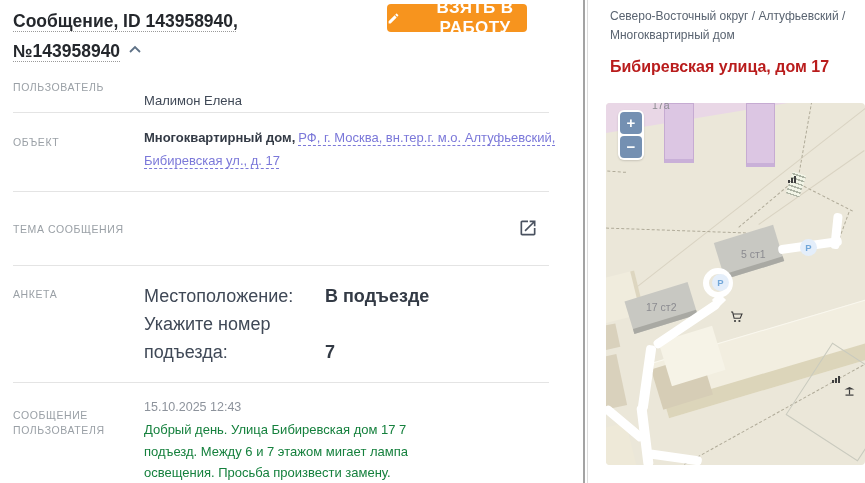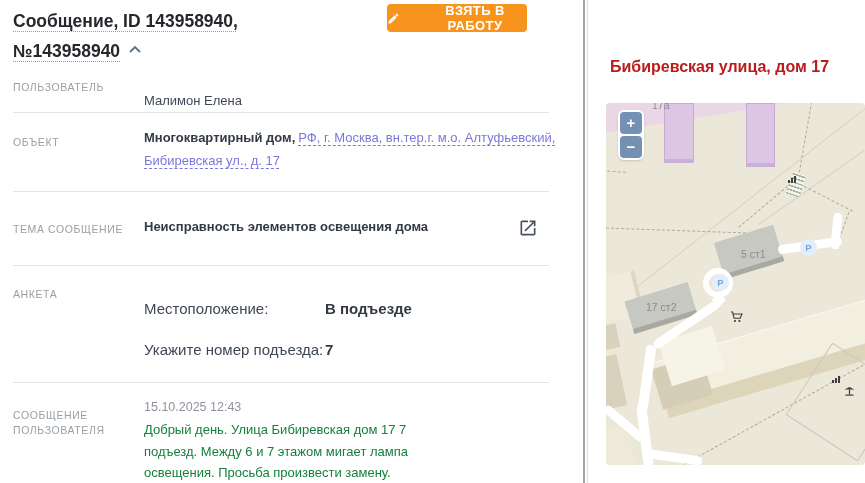--- a/index.html
+++ b/index.html
@@ -5,34 +5,34 @@
   * { margin:0; padding:0; box-sizing:border-box; }
   body { font-family:"Liberation Sans","DejaVu Sans",sans-serif; background:#fff; }
   .page { position:relative; width:865px; height:483px; background:#fff; overflow:hidden; }
 
   
   .title-block { position:absolute; left:13px; top:6px; width:310px; font-size:17.5px; line-height:30px; font-weight:700; color:#24272c; }
   .title-text { text-decoration:underline dotted; text-decoration-color:#9a9a9a; text-decoration-thickness:1px; text-underline-offset:4px; cursor:pointer; }
   .chev { display:inline-block; vertical-align:-1px; margin-left:7px; cursor:pointer; }
 
   .take-btn { position:absolute; left:387px; top:4px; width:140px; height:28px; background:#F7941E; border:none; border-radius:4px;
-              color:#fff; font-weight:bold; font-size:13px; letter-spacing:.4px; display:flex; align-items:center; justify-content:center; gap:23px; cursor:pointer; font-family:inherit; }
+              color:#fff; font-weight:bold; font-size:17px; letter-spacing:.4px; display:flex; align-items:center; justify-content:center; gap:23px; cursor:pointer; font-family:inherit; }
 
   .lbl { position:absolute; left:13px; width:122px; font-size:10.5px; letter-spacing:.6px; color:#9aa0a6; line-height:15px; }
   .val { position:absolute; left:144px; font-size:13px; color:#3f4856; }
   .divider { position:absolute; left:13px; width:536px; height:1px; background:#e4e4e4; }
 
   .obj-val { width:412px; line-height:23px; }
   .obj-type { font-weight:bold; color:#333a45; }
   .obj-link { color:#7B78D9; text-decoration:underline dashed; text-decoration-thickness:1px; text-underline-offset:3px; cursor:pointer; margin-left:3px; }
   .bold-val { font-weight:bold; color:#333a45; }
   .ext-icon { position:absolute; left:518px; top:218px; width:20px; height:20px; cursor:pointer; }
 
   .survey-block { position:absolute; left:144px; top:282px; }
-  .survey-row { line-height:28px; font-size:15px; color:#3f4856;margin-top:13px; }
+  .survey-row { line-height:28px; font-size:18px; color:#3f4856; }
   .survey-q { display:inline-block; width:181px; }
   .survey-a { font-weight:bold; color:#333a45; }
 
   .msg-date { position:absolute; left:144px; top:400px; font-size:12.5px; color:#8d939c; }
   .msg-text { position:absolute; left:144px; top:419px; width:298px; font-size:13px; line-height:21.5px; color:#15803d; }
 
   .scrollbar  { position:absolute; left:583px; top:0; width:2px; height:483px; background:#a3a3a3; }
   .v-divider  { position:absolute; left:587px; top:0; width:1px; height:483px; background:#dcdcdc; }
 
   
@@ -84,22 +84,21 @@
 
   <div class="divider" style="top:112px"></div>
 
   <div class="lbl" style="top:135px">ОБЪЕКТ</div>
   <div class="val obj-val" style="top:126px">
     <span class="obj-type">Многоквартирный дом,</span><a class="obj-link">РФ, г. Москва, вн.тер.г. м.о. Алтуфьевский, Бибиревская ул., д. 17</a>
   </div>
 
   <div class="divider" style="top:191px"></div>
 
-  <div class="lbl" style="top:222px">ТЕМА СООБЩЕНИЕ</div>
-  <div class="val bold-val" style="top:219px">Неисправность элементов освещения дома</div>
+  <div class="lbl" style="top:222px">ТЕМА СООБЩЕНИЯ</div>
   <span class="ext-icon"><svg width="20" height="20" viewBox="0 0 24 24">
         <path fill="#4a5260" d="M19 19H5V5h7V3H5c-1.11 0-2 .9-2 2v14c0 1.1.89 2 2 2h14c1.1 0 2-.9 2-2v-7h-2v7zM14 3v2h3.59l-9.83 9.83 1.41 1.41L19 6.41V10h2V3h-7z"></path>
       </svg></span>
 
   <div class="divider" style="top:265px"></div>
 
   <div class="lbl" style="top:287px">АНКЕТА</div>
   <div class="survey-block">
     <div class="survey-row">
       <span class="survey-q">Местоположение:</span><span class="survey-a">В подъезде</span>
@@ -111,20 +110,21 @@
 
   <div class="divider" style="top:382px"></div>
 
   <div class="lbl" style="top:408px">СООБЩЕНИЕ ПОЛЬЗОВАТЕЛЯ</div>
   <div class="msg-date">15.10.2025 12:43</div>
   <div class="msg-text">Добрый день. Улица Бибиревская дом 17 7 подъезд. Между 6 и 7 этажом мигает лампа освещения. Просьба произвести замену.</div>
 
   <div class="scrollbar"></div>
   <div class="v-divider"></div>
 
+  <div class="breadcrumb">Северо-Восточный округ / Алтуфьевский / Многоквартирный дом</div>
   <div class="map-title">Бибиревская улица, дом 17</div>
 
   <div class="map">
 
     <div class="pink-zone"></div>
     <div class="pbld" style="left:58px; top:0; width:30px; height:60px;"></div>
     <div class="pbld" style="left:140px; top:0; width:29px; height:64px;"></div>
     <div class="map-lbl" style="left:46px; top:-4px;">17а</div>
 
     <div class="road" style="left:-35px; top:106px; width:330px; transform:rotate(-38deg);"></div>

